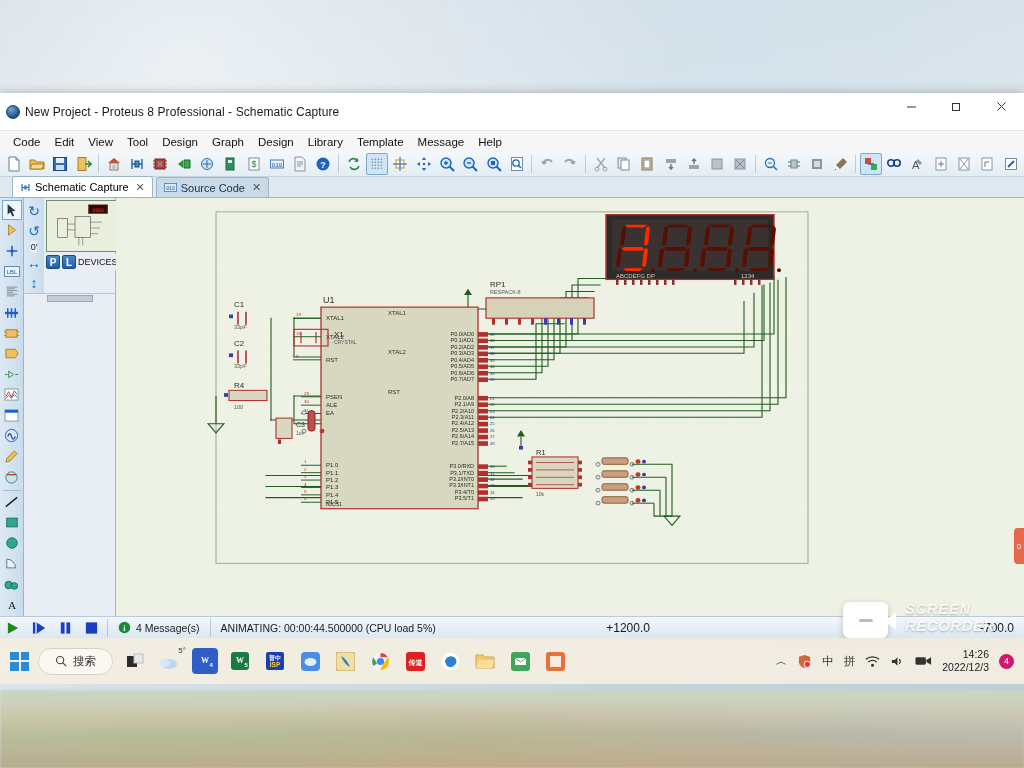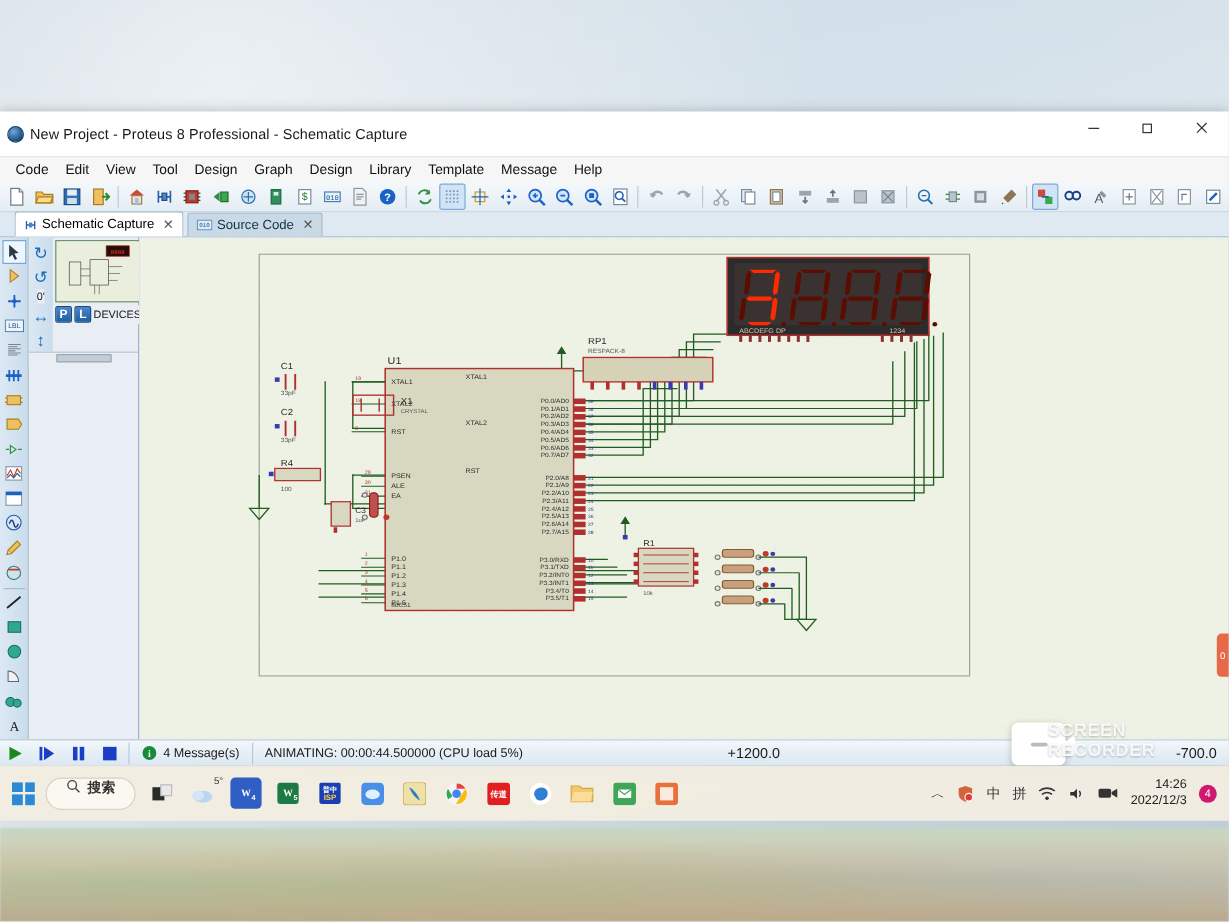--- a/index.html
+++ b/index.html
@@ -158,37 +158,37 @@
   #taskbar {
     position: absolute; left: 0; right: 0; top: 638px; height: 46px;
     background: rgba(243,238,225,.93);
     display: flex; align-items: center; padding: 0 10px;
     backdrop-filter: blur(6px);
   }
   .tb-left { display: flex; align-items: center; gap: 9px; }
   .winlogo { width: 19px; height: 19px; display: grid; grid-template-columns: 1fr 1fr; grid-gap: 2px; }
   .winlogo i { background: #2b8ad6; display: block; }
   .searchpill {
-    display: flex; gap: 6px;
+    display: flex; align-items: center; gap: 6px;
     height: 27px; padding: 0 16px; border-radius: 14px;
-    background: #fbf8f2; border: 1px solid #d9d2c4; color: #333; font-size: 11.5px; font-weight: bold;
+    background: #fbf8f2; border: 1px solid #d9d2c4; color: #333; font-size: 11.5px;
   }
   .tb-icon { width: 26px; height: 26px; border-radius: 5px; display:flex; align-items:center; justify-content:center; position:relative;
              font-size: 10px; color:#fff; font-weight:bold; }
   .tray { margin-left: auto; display: flex; align-items: center; gap: 10px; color: #333; font-size: 11.5px; }
   .clock { text-align: right; font-size: 10.5px; line-height: 13px; color: #222; }
   .badge { width: 15px; height: 15px; border-radius: 50%; background: #d0196e; color: #fff;
            font-size: 9px; display: flex; align-items: center; justify-content: center; }
 
   
   #rec-watermark {
-    position: absolute; left: 873px; top: 600px; width: 120px; height: 40px;
+    position: absolute; left: 905px; top: 600px; width: 120px; height: 40px;
     color: rgba(255,255,255,.85); font-size: 15px; font-weight: bold;
     line-height: 17px; letter-spacing: .5px;
-    text-shadow: 0 1px 2px rgba(0,0,0,.25); pointer-events: none;
+    text-shadow: 0 1px 2px rgba(0,0,0,.25); pointer-events: none; font-style: italic;
   }
   #rec-popup {
     position: absolute; left: 843px; top: 602px; width: 45px; height: 36px;
     background: #fff; border-radius: 6px; box-shadow: 0 2px 6px rgba(0,0,0,.2);
     display:flex; align-items:center; justify-content:center;
   }
   #rec-cam {
     position:absolute; left:884px; top:612px; width:0;height:0;
     border-top: 9px solid transparent; border-bottom: 9px solid transparent;
     border-right: 12px solid #fff;

